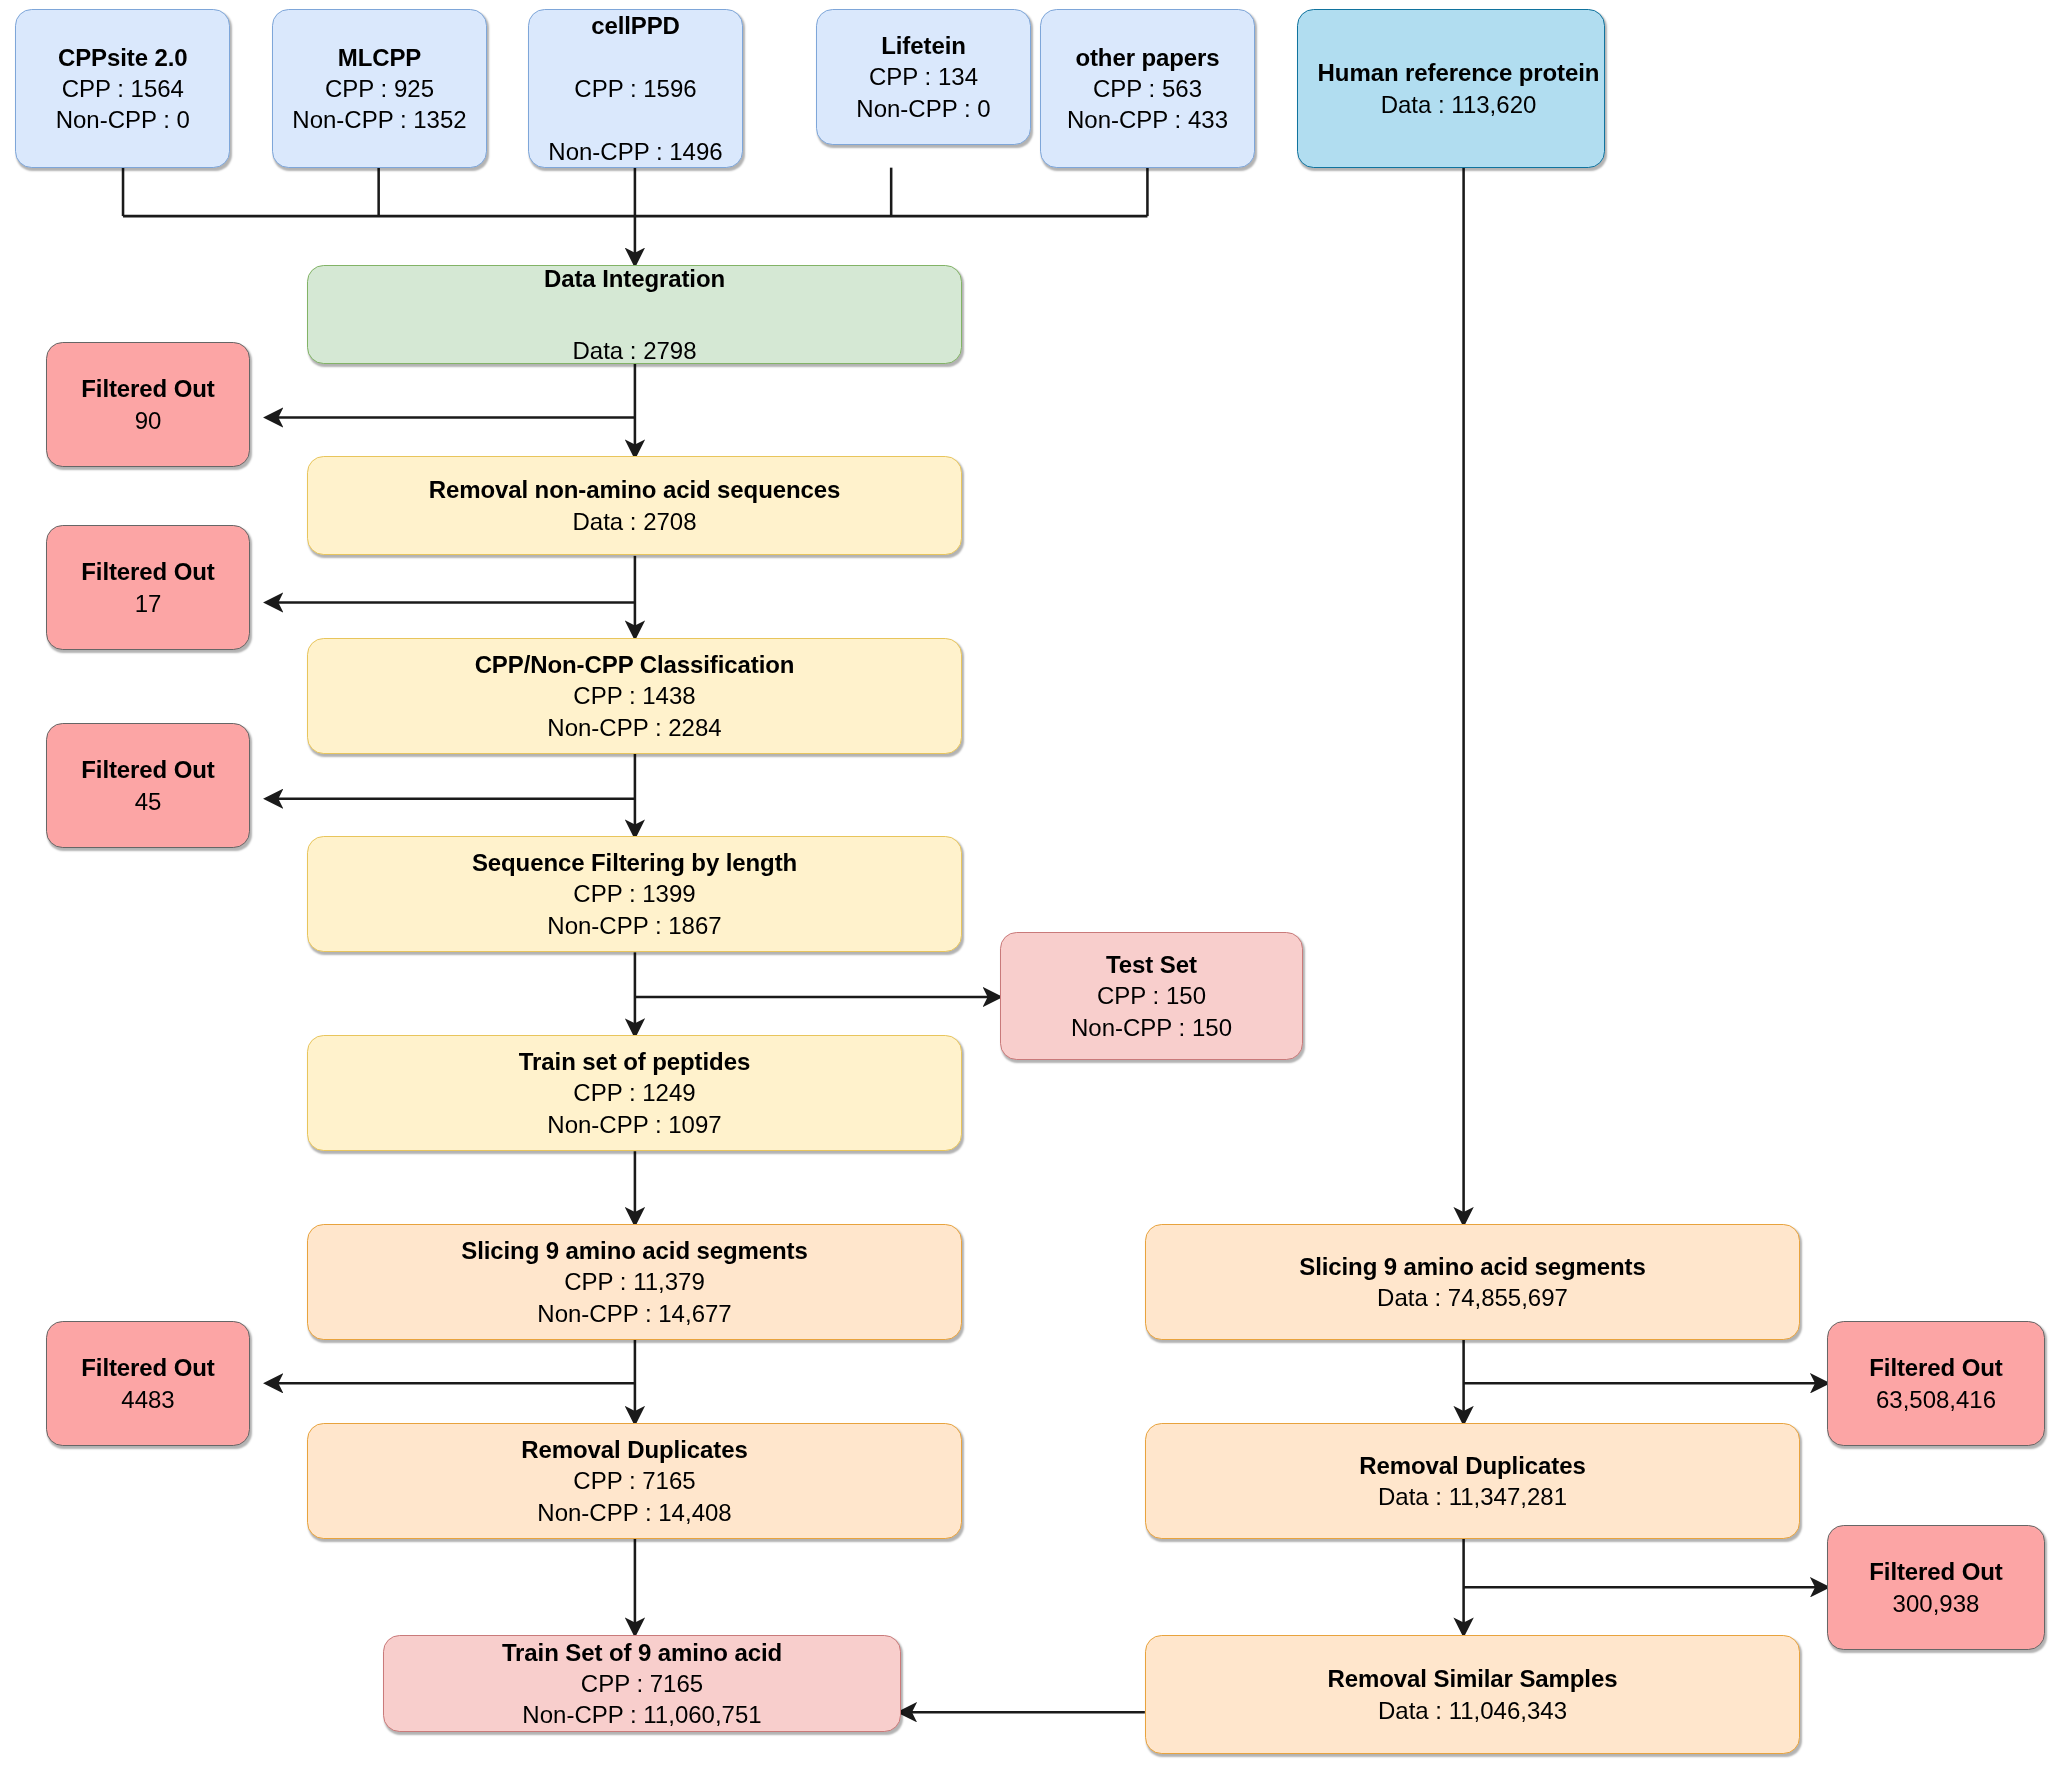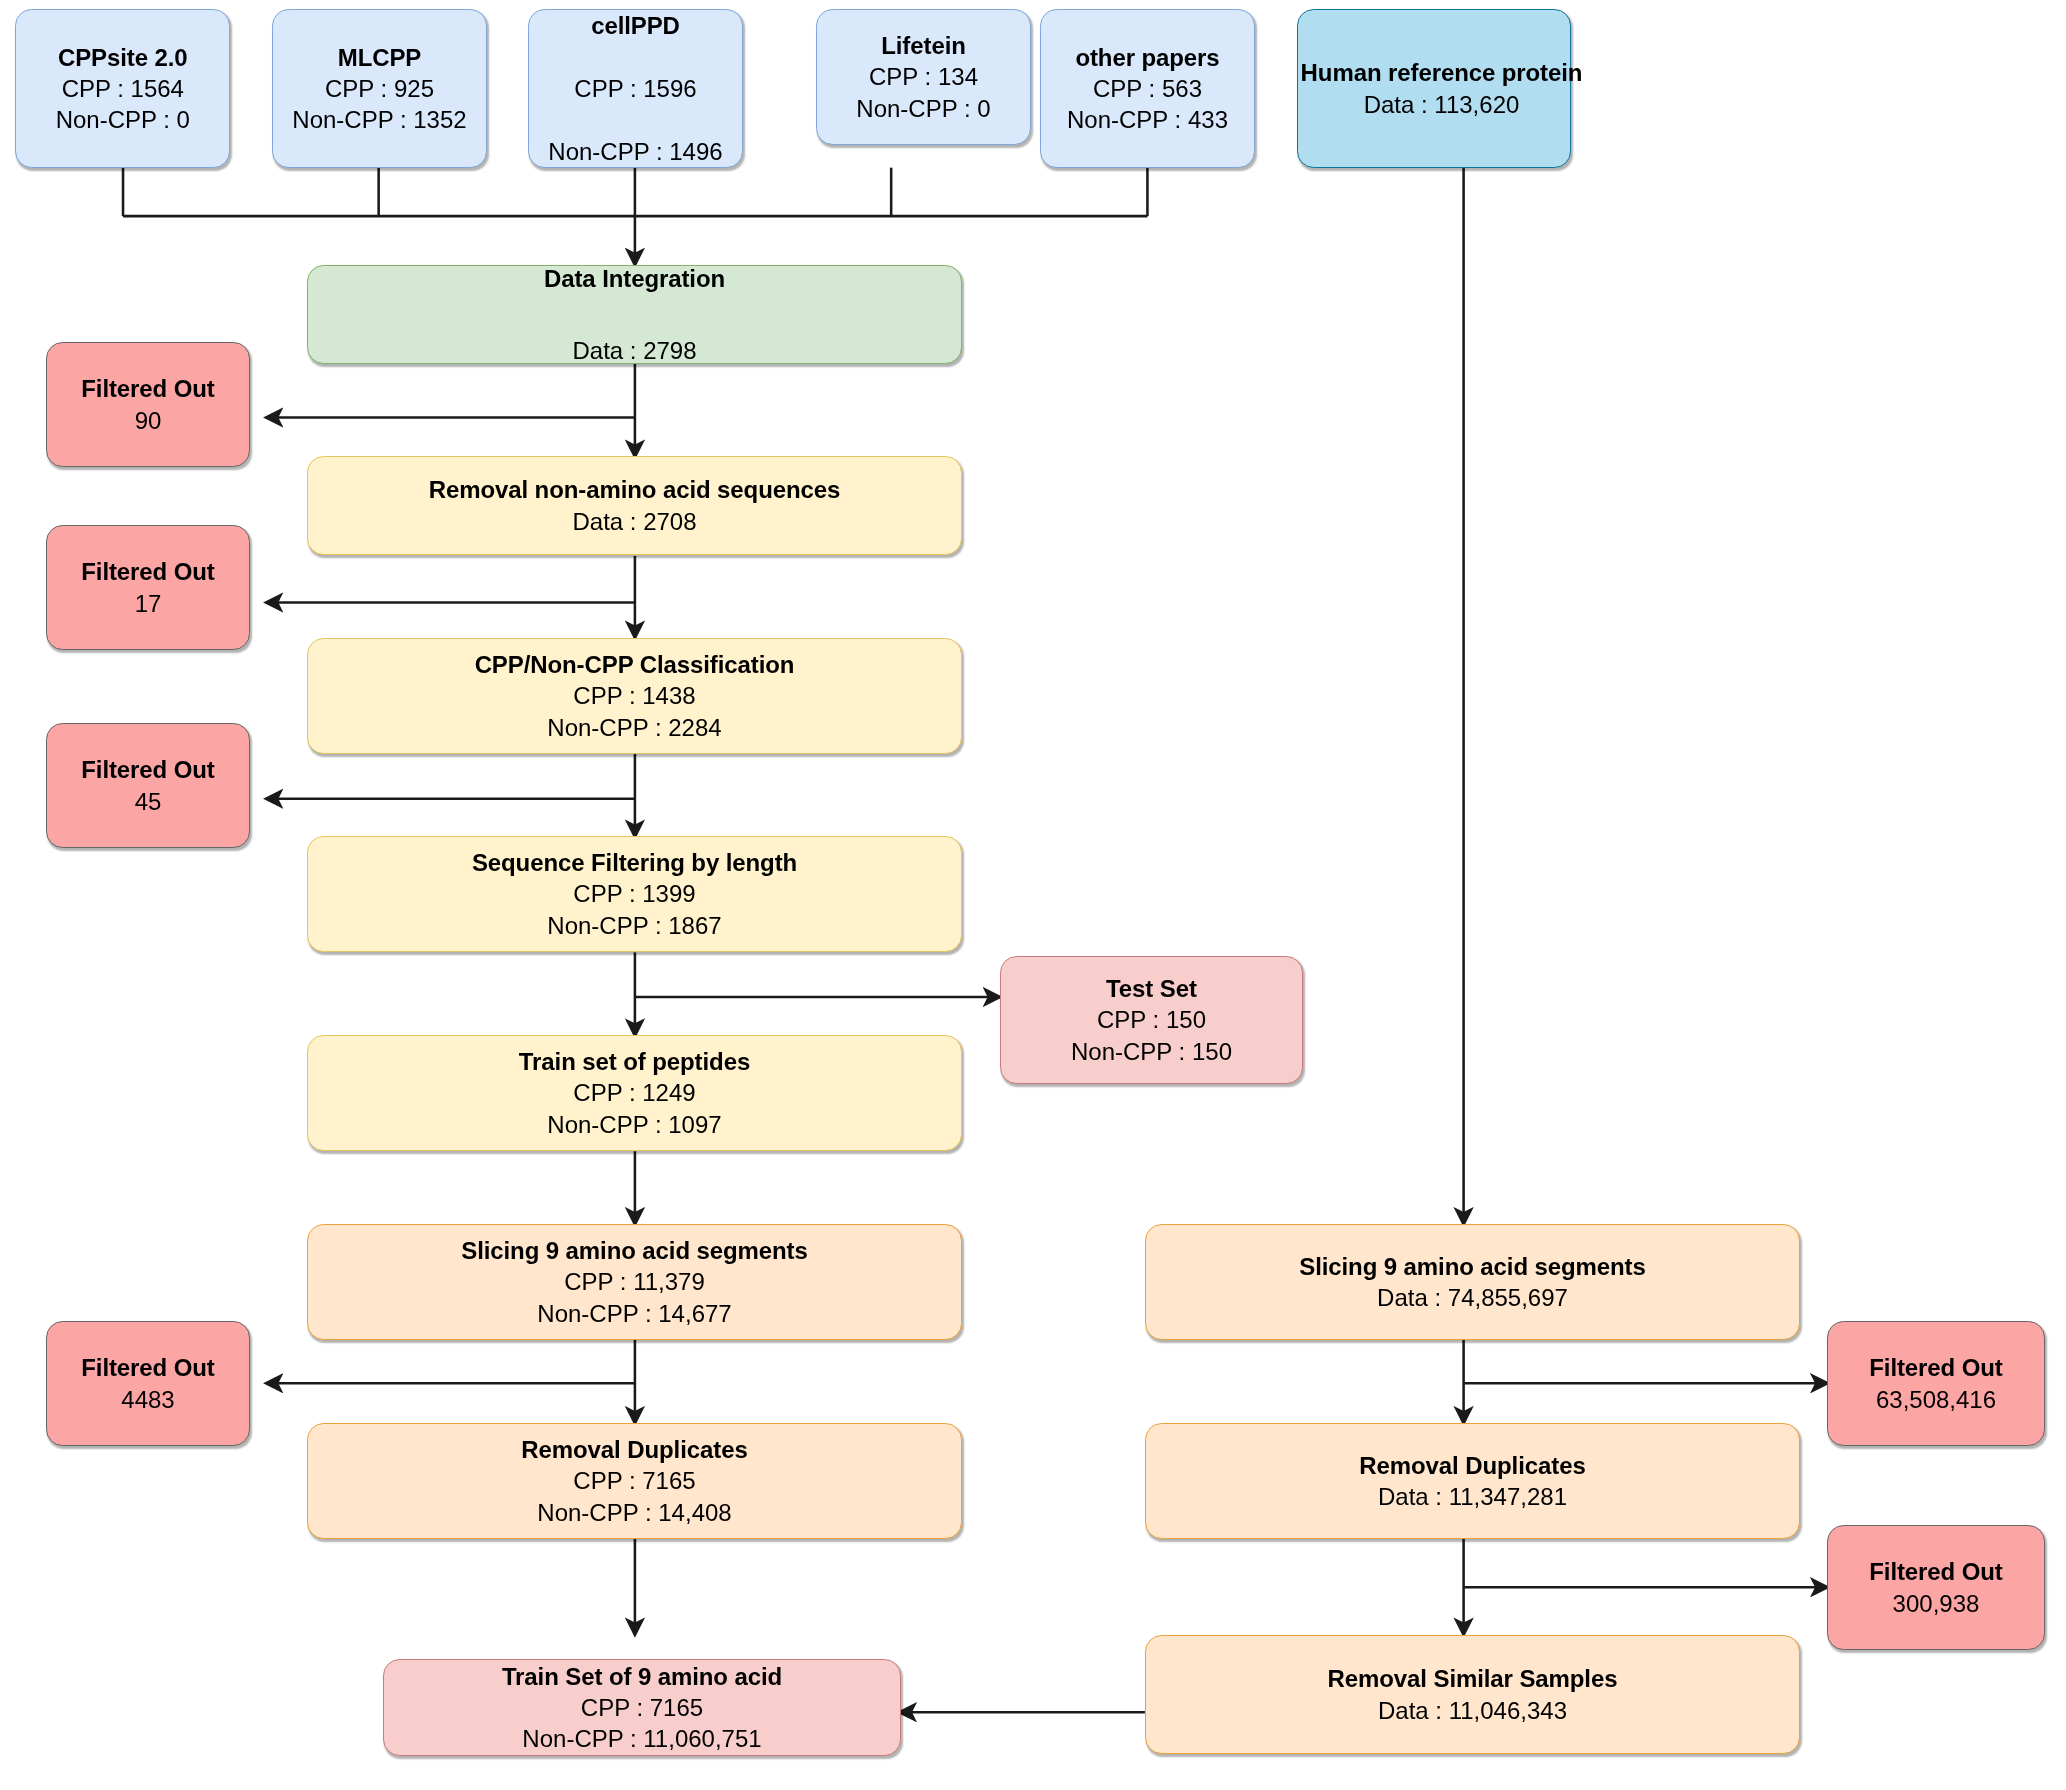--- a/index.html
+++ b/index.html
@@ -53,21 +53,21 @@
   }
   .node.small .title { font-size: 24px; }
   .node.small .line  { font-size: 24px; }
 
   
   .fill-blue    { background: #dae8fc; border-color: #7ea6d9; }
   .fill-cyan    { background: #b1ddf0; border-color: #10739e; }
   .fill-green   { background: #d5e8d4; border-color: #82b366; }
   .fill-yellow  { background: #fff2cc; border-color: #e8c55c; }
   .fill-orange  { background: #ffe6cc; border-color: #e8a33d; }
-  .fill-pink    { background: #f8cecc; border-color: #c97a7a; margin-top: 24px; }
+  .fill-pink    { background: #f8cecc; border-color: #c97a7a; }
   .fill-gray    { background: #fca5a5; border-color: #666666; text-align: center; }
 </style>
 </head>
 <body>
 
 <div id="canvas">
 
   <svg id="edges" viewBox="0 0 3241 2808" width="2066" height="1790" xmlns="http://www.w3.org/2000/svg">
     <defs>
       <marker id="arrow" viewBox="0 0 12 12" refX="10" refY="6" markerWidth="8" markerHeight="8" orient="auto-start-reverse">
@@ -135,21 +135,21 @@
     <div class="line">CPP : 134</div>
     <div class="line">Non-CPP : 0</div>
   </div>
 
   <div class="node fill-blue" style="left:1040px; top:9px; width:215px; height:159px;">
     <div class="title">other papers</div>
     <div class="line">CPP : 563</div>
     <div class="line">Non-CPP : 433</div>
   </div>
 
-  <div class="node fill-cyan" style="left:1297px; top:9px; width:274px; height:159px;padding-left:15px;">
+  <div class="node fill-cyan" style="left:1297px; top:9px; width:308px; height:159px;padding-left:15px;">
     <div class="title">Human reference protein</div>
     <div class="line">Data : 113,620</div>
   </div>
 
   <div class="node fill-green" style="left:307px; top:265px; width:655px; height:99px;gap:40px;">
     <div class="title">Data Integration</div>
     <div class="line">Data : 2798</div>
   </div>
 
   <div class="node fill-yellow" style="left:307px; top:456px; width:655px; height:99px;">

